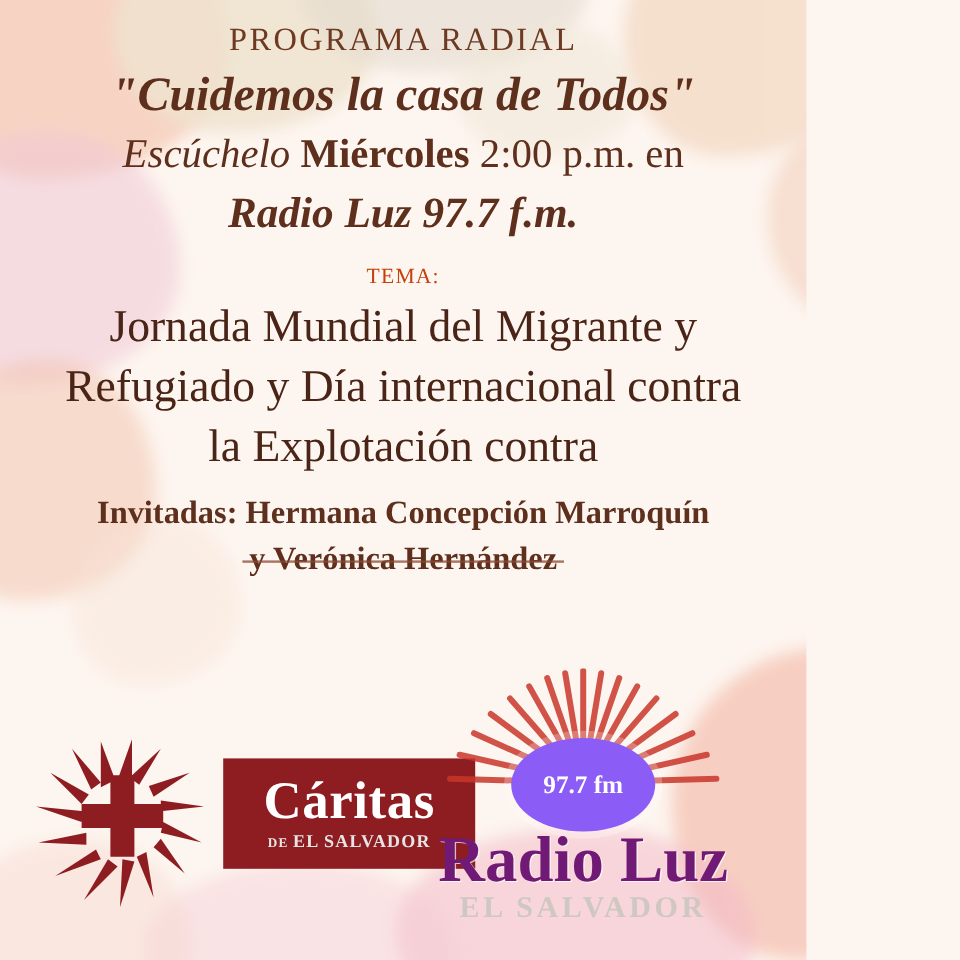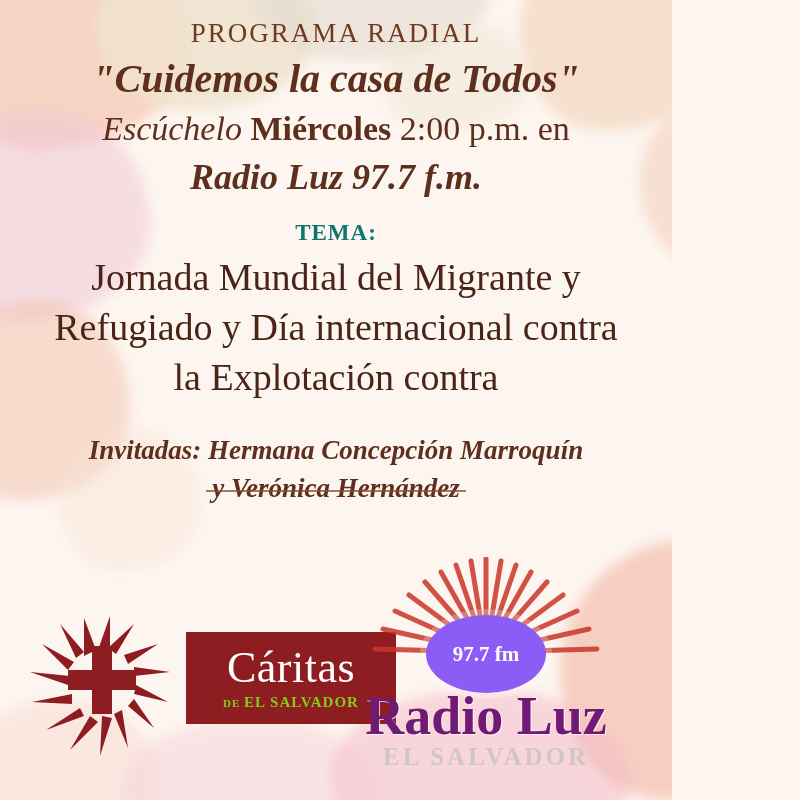--- a/index.html
+++ b/index.html
@@ -77,38 +77,37 @@
   .line-when .plain { font-style: normal; }
   .line-station {
     font-size: 36px;
     font-weight: 700;
     font-style: italic;
     margin-top: 8px;
     color: #5d2f1c;
   }
   .tema-label {
     margin-top: 22px;
-    font-size: 23px;
-    font-weight: 700;
+    font-size: 18px;
+    font-weight: 400;
     letter-spacing: 1px;
-    color: #0f766e;
+    color: #c2410c;
   }
   .tema-text {
     font-size: 38px;
     line-height: 1.32;
     margin-top: 6px;
     color: #4a2417;
     padding: 0 28px;
     text-align: center;
   }
   .guests {
-    margin-top: 30px;
+    margin-top: 12px;
     font-size: 27px;
     font-weight: 700;
-    font-style: italic;
     line-height: 1.4;
     color: #5d2f1c;
     padding: 0 20px;
   }
   .strike-wrap {
     position: relative;
     display: inline-block;
   }
   .strike-wrap::after {
     content: "";
@@ -149,26 +148,26 @@
     height: 92px;
     background: #8e1d22;
     display: flex;
     flex-direction: column;
     align-items: center;
     justify-content: center;
   }
   .caritas-name {
     color: #fff;
     font-size: 44px;
-    font-weight: 400;
+    font-weight: 700;
     line-height: 1;
     letter-spacing: 0.5px;
   }
   .caritas-sub {
-    color: #84cc16;
+    color: #e5e5e5;
     font-size: 15px;
     font-weight: 700;
     letter-spacing: 1px;
     margin-top: 4px;
   }
   .caritas-sub .small { font-size: 11px; }
 
   
   .radioluz {
     position: absolute;

